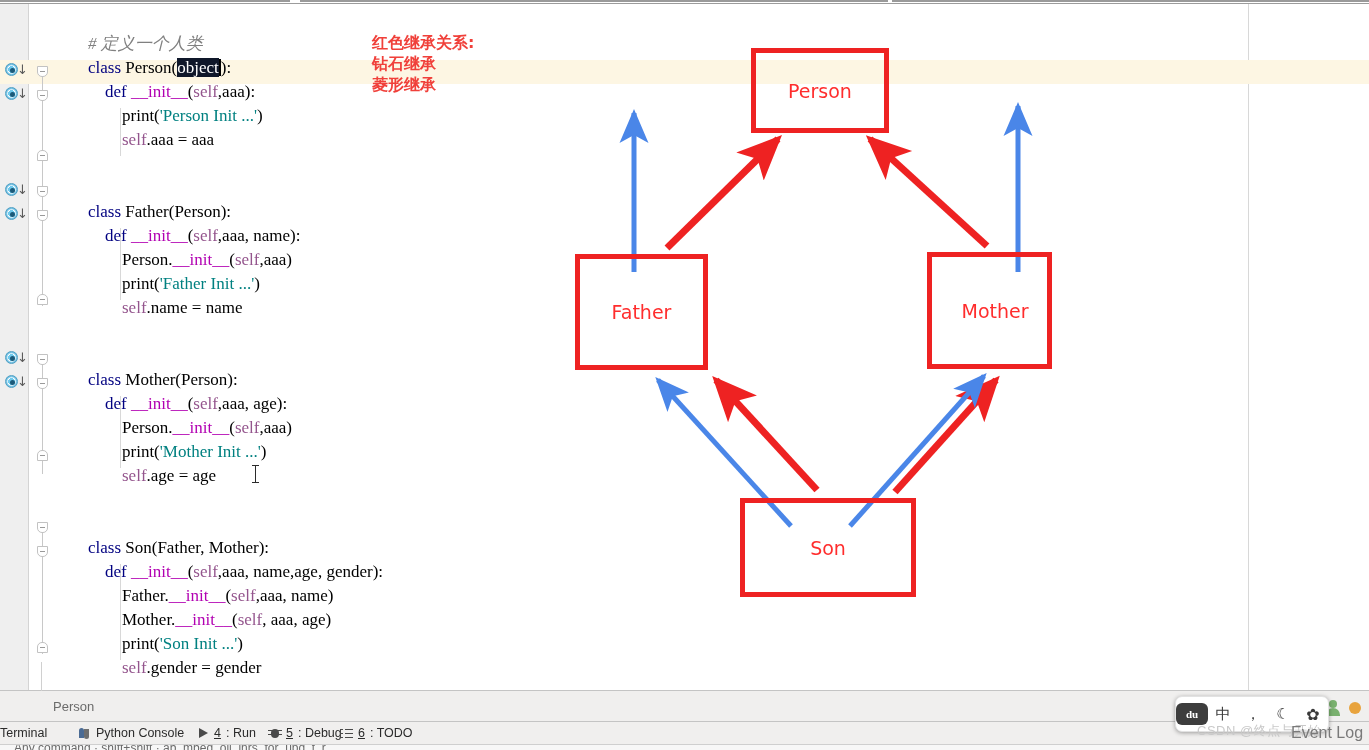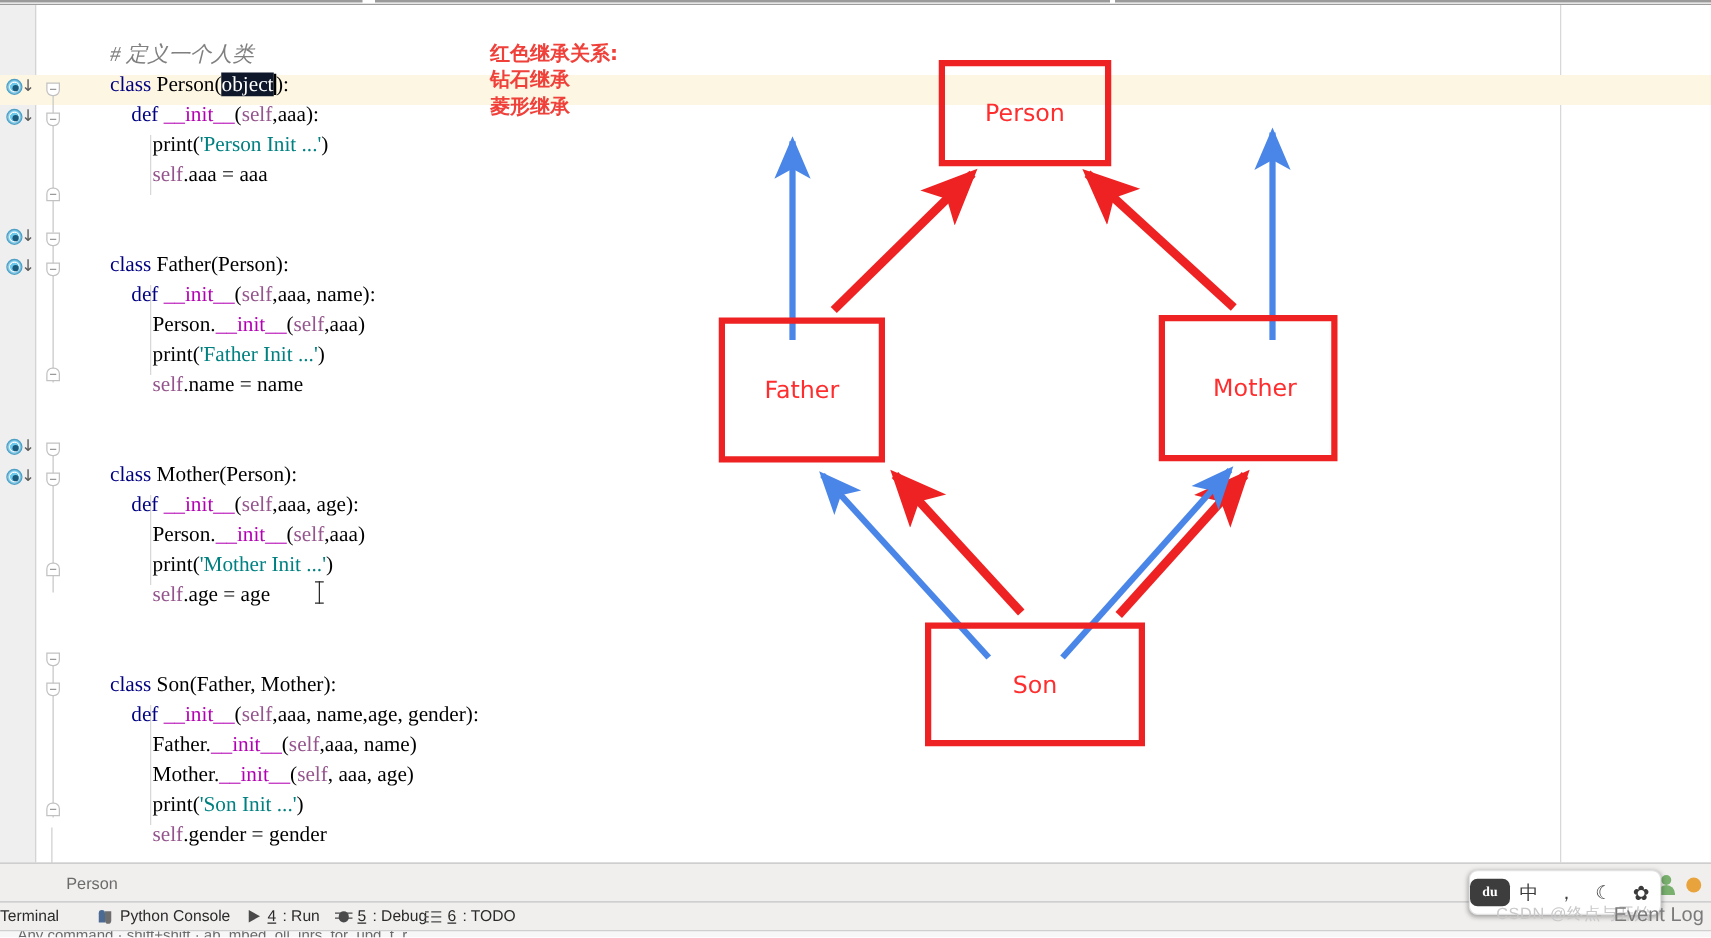--- a/index.html
+++ b/index.html
@@ -107,21 +107,21 @@
   .fold.up   { border-top-left-radius: 5px; border-top-right-radius: 5px; }
   .fold-line {
     position: absolute; width: 1px; background: #c8c8c8;
   }
   .indent-guide {
     position: absolute; width: 1px; background: #d8d8d8;
   }
 
   
   .annotation {
-    position: absolute; left: 392px; top: 28px;
+    position: absolute; left: 372px; top: 28px;
     font-family: "DejaVu Sans", sans-serif;
     font-size: 16px; line-height: 21px;
     color: #f0403a; font-weight: bold;
     white-space: pre;
   }
 
   
   .diagram {
     position: absolute; left: 540px; top: 4px; width: 700px; height: 660px;
     pointer-events: none;
@@ -131,21 +131,21 @@
     border: 5px solid #ee2222;
     background: transparent;
     display: flex; align-items: center; justify-content: center;
   }
   .node span {
     font-family: "DejaVu Sans", sans-serif;
     font-size: 19px; color: #ff2d2d;
   }
   #node-person { left: 211px; top: 40px; width: 138px; height: 85px; }
   #node-father { left: 35px;  top: 246px; width: 133px; height: 116px; }
-  #node-mother { left: 387px; top: 244px; width: 143px; height: 117px; padding-left: 11px; }
+  #node-mother { left: 387px; top: 244px; width: 125px; height: 117px; padding-left: 11px; }
   #node-son    { left: 200px; top: 490px; width: 176px; height: 99px; }
 
   
   .statusbar {
     position: absolute; left: 0; top: 690px; width: 1369px; height: 31px;
     background: #f0efee;
     border-top: 1px solid #c4c4c4;
   }
   .breadcrumb-divider {
     position: absolute; left: 41px; top: -29px; width: 1px; height: 29px;

